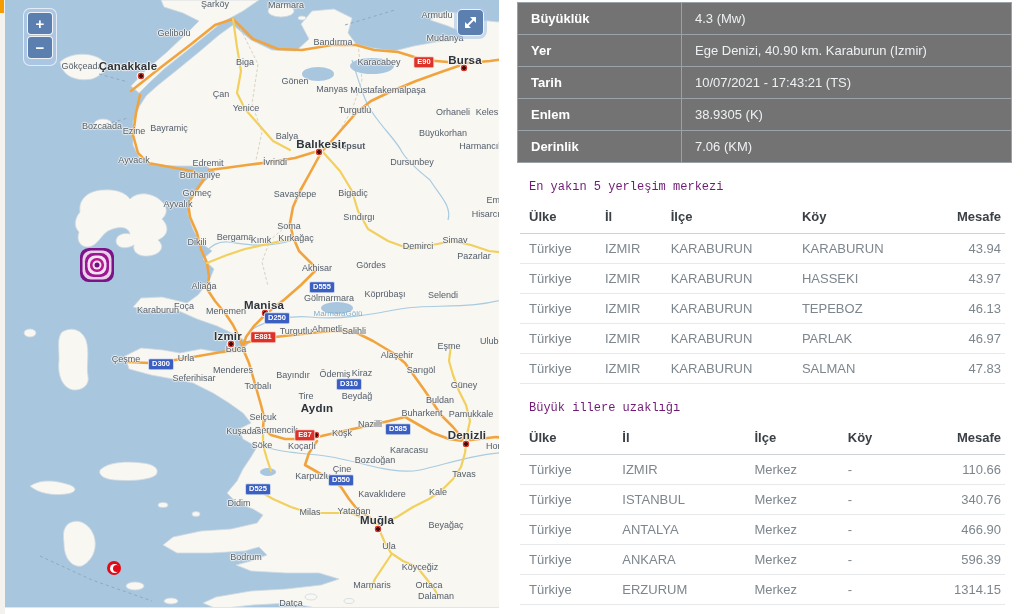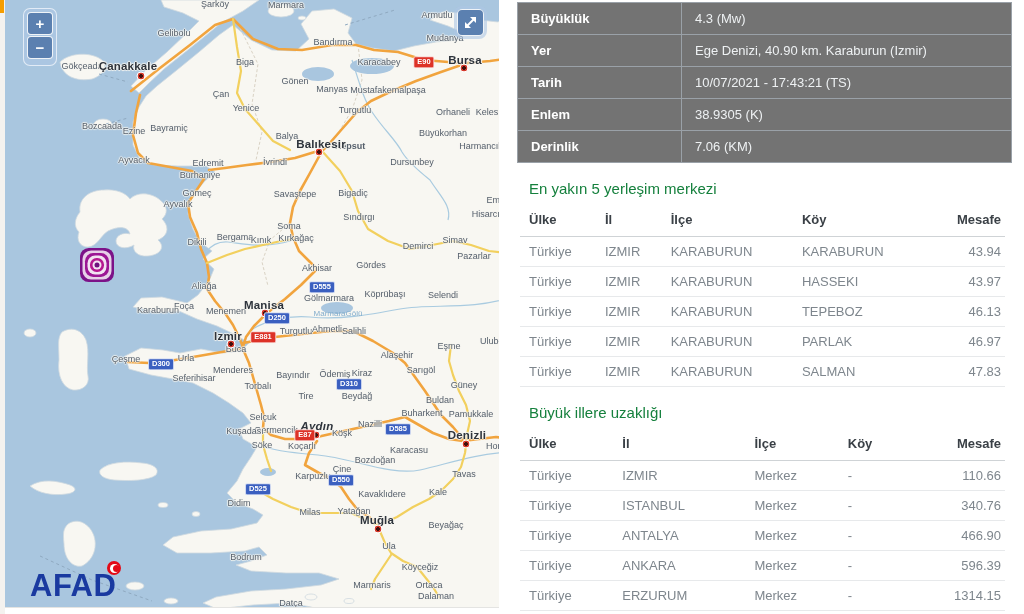--- a/index.html
+++ b/index.html
@@ -46,21 +46,21 @@
   .flag::before{content:'';position:absolute;left:3px;top:2.5px;width:9px;height:9px;border-radius:50%;background:#fff;}
   .flag::after{content:'';position:absolute;left:5.5px;top:3.5px;width:7px;height:7px;border-radius:50%;background:#e30a17;}
   
   .panel{position:absolute;left:499px;top:0;width:525px;height:614px;background:#fff;box-sizing:border-box;
          padding:2px 12px 0 18px;}
   table{border-collapse:collapse;width:100%;font-size:13px;}
   .dark td{border:1px solid #9aa1a8;height:31px;padding:0 0 0 13px;}
   .dark .k{width:150px;font-weight:bold;color:#fff;}
   .dark .v{color:#eef1f3;}
   .dark{background:#737373;}
-  .section-title{margin:17px 0 9px 12px;font-size:15px;color:#15803d;}
+  .section-title{margin:17px 0 9px 12px;font-size:12px;color:#701a75;font-family:Liberation Mono, monospace;}
   .light{margin-left:3px;width:calc(100% - 10px);}
   .light th{font-weight:bold;color:#3a4046;text-align:left;padding:6px 2px 9px 9px;border-bottom:1px solid #cfd3d6;}
   .light td{color:#7e868d;padding:7px 2px 7px 9px;border-bottom:1px solid #e7e9eb;}
   .light .num{text-align:right;padding-right:4px;}
 </style>
 </head>
 <body>
 
 <div class="page">
   <div class="edge-strip">
@@ -256,21 +256,21 @@
       </div>
     <div class="overlay">
         <span class="sea" style="left: 333px; top: 313px;">MarmaraGölü</span>
       </div>
     <div class="overlay">
         <span class="city" style="left: 123px; top: 66px;">Çanakkale</span>
         <span class="city" style="left: 460px; top: 60px;">Bursa</span>
         <span class="city" style="left: 316px; top: 144px;">Balıkesir</span>
         <span class="city" style="left: 259px; top: 305px;">Manisa</span>
         <span class="city" style="left: 223px; top: 336px;">Izmir</span>
-        <span class="city" style="left: 312px; top: 426px; font-style: italic;">Aydın</span>
+        <span class="city" style="left: 312px; top: 408px;">Aydın</span>
         <span class="city" style="left: 372px; top: 520px;">Muğla</span>
         <span class="city" style="left: 462px; top: 435px;">Denizli</span>
       </div>
     <div class="overlay">
         <span class="marker" style="left: 136px; top: 76px;"></span>
         <span class="marker" style="left: 459px; top: 68px;"></span>
         <span class="marker" style="left: 314px; top: 152px;"></span>
         <span class="marker" style="left: 260px; top: 313px;"></span>
         <span class="marker" style="left: 226px; top: 344px;"></span>
         <span class="marker" style="left: 311px; top: 435px;"></span>
@@ -299,21 +299,20 @@
 
     <div class="expand">
       <svg width="15" height="15" viewBox="0 0 15 15">
         <line x1="3.5" y1="11.5" x2="11.5" y2="3.5" stroke="#fff" stroke-width="2"></line>
         <polygon points="7,2 13,2 13,8" fill="#fff"></polygon>
         <polygon points="2,7 2,13 8,13" fill="#fff"></polygon>
       </svg>
     </div>
 
     <div class="logo">
-      <span class="txt">AFAD</span>
       <span class="flag"></span>
     </div>
   </div>
 
   <div class="panel">
     <table class="dark">
       <tbody>
           <tr>
             <td class="k">Büyüklük</td>
             <td class="v">4.3 (Mw)</td>

